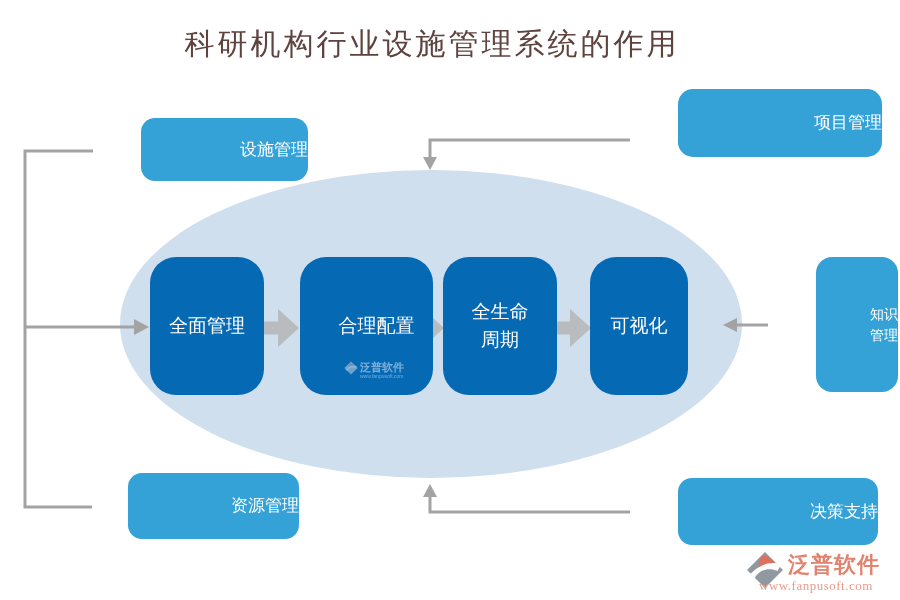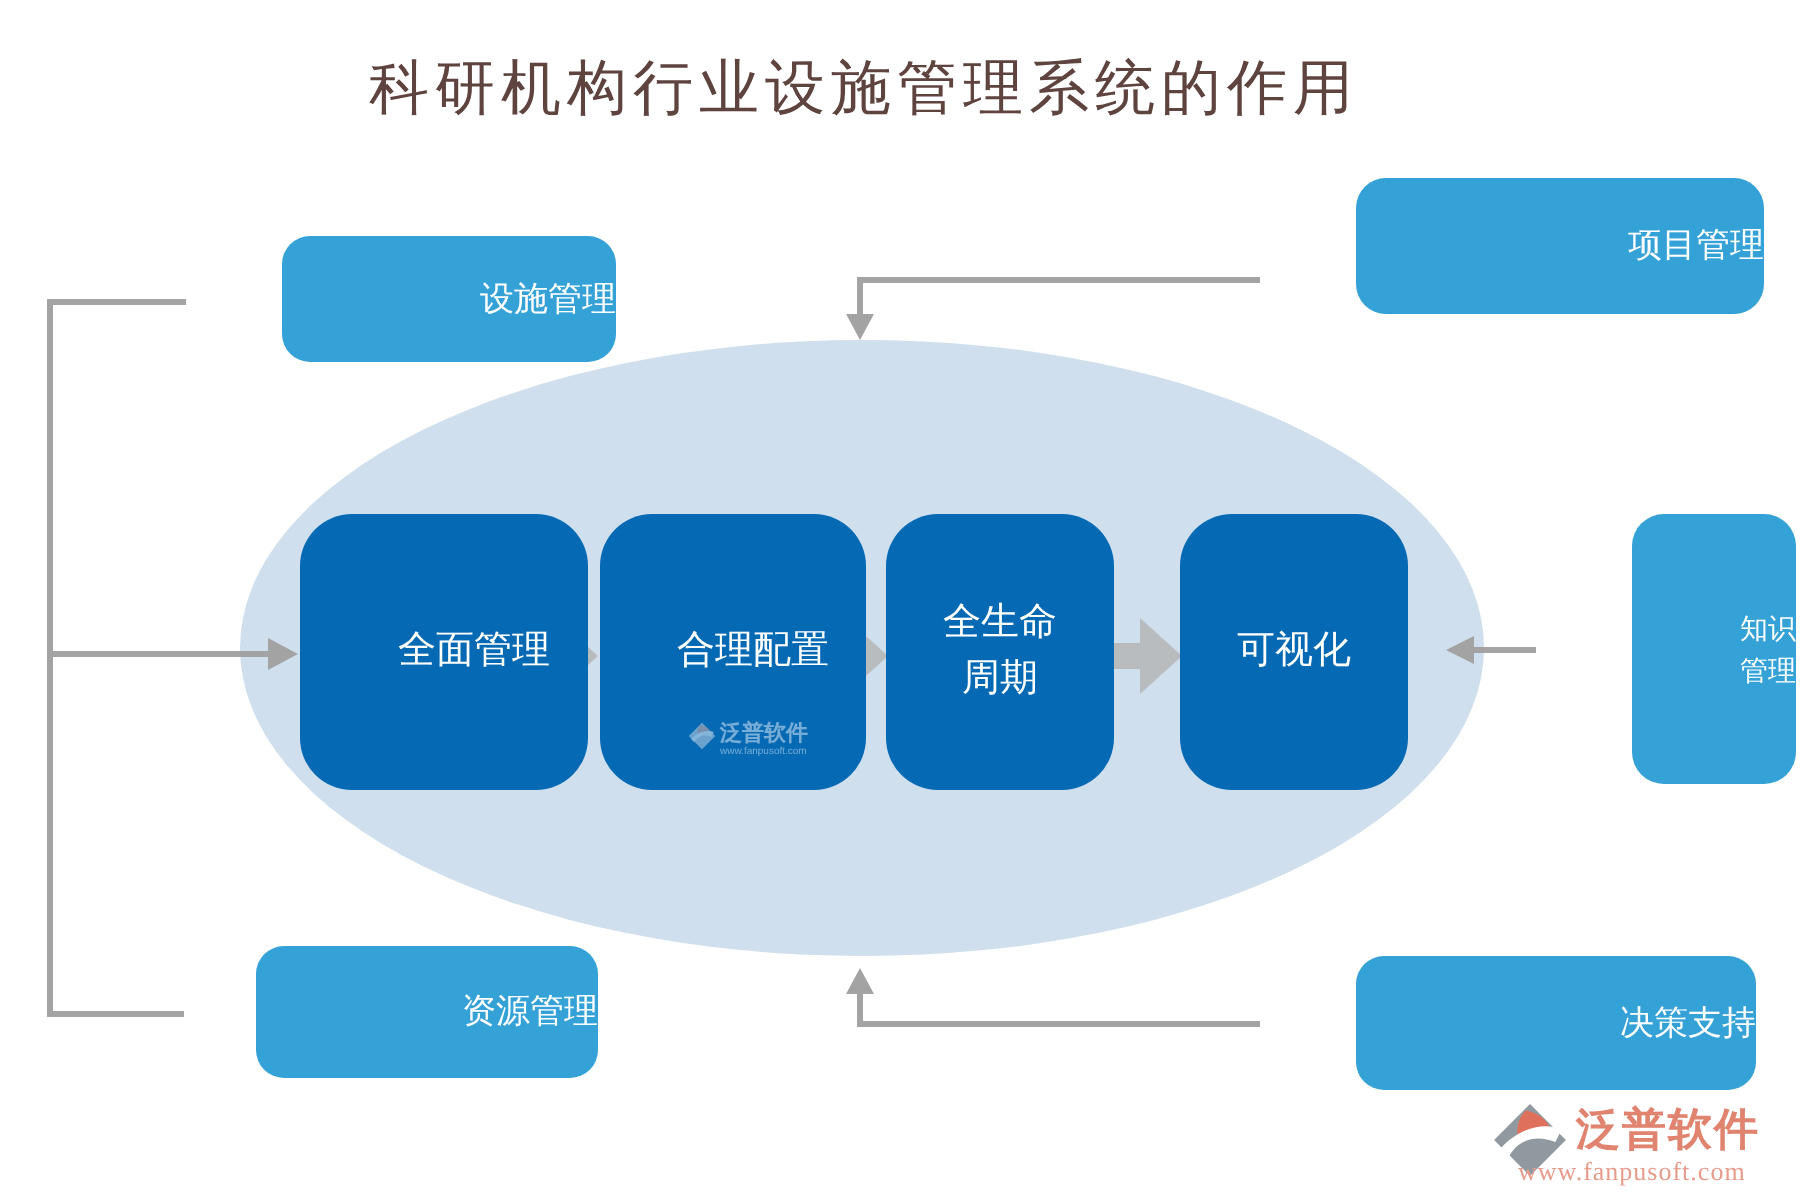--- a/index.html
+++ b/index.html
@@ -19,24 +19,24 @@
   svg.layer{position:absolute;left:0;top:0;}
   svg .conn{stroke:var(--connector);stroke-width:3;fill:none;}
   svg .head{fill:var(--connector);stroke:none;}
   svg .blockarrow{fill:var(--block-arrow);stroke:none;}
   .step{position:absolute;background:var(--step-box);border-radius:26px;
         color:var(--box-text);display:flex;align-items:center;justify-content:center;
         text-align:center;font-size:19px;line-height:1.45;white-space:pre-line;}
   .outer{position:absolute;background:var(--outer-box);border-radius:14px;
          color:var(--box-text);display:flex;align-items:center;justify-content:flex-end;
          text-align:center;font-size:17px;line-height:1.5;white-space:pre-line;margin-left:48px;}
-  .step-1{left:150px;top:257px;width:114px;height:138px;padding-left:30px;}
+  .step-1{left:150px;top:257px;width:114px;height:138px;}
   .step-2{left:300px;top:257px;width:113px;height:138px;padding-left:20px;}
   .step-3{left:443px;top:257px;width:114px;height:138px;}
-  .step-4{left:590px;top:257px;width:114px;height:138px;}
+  .step-4{left:590px;top:257px;width:98px;height:138px;}
   .node-facility{left:93px;top:118px;width:167px;height:63px;}
   .node-project{left:630px;top:89px;width:204px;height:68px;border-radius:15px;}
   .node-resource{left:80px;top:473px;width:171px;height:66px;}
   .node-decision{left:630px;top:478px;width:200px;height:67px;}
   .node-knowledge{left:768px;top:257px;width:82px;height:135px;border-radius:16px;font-size:14px;}
   .watermark{position:absolute;left:344px;top:361px;display:flex;align-items:flex-start;
              opacity:.5;z-index:6;}
   .watermark .wm-txt{margin-left:2px;}
   .watermark .wm-name{font-size:11px;font-weight:bold;color:#e8f1fa;line-height:12px;
                       font-family:"Liberation Serif",serif;white-space:nowrap;}

